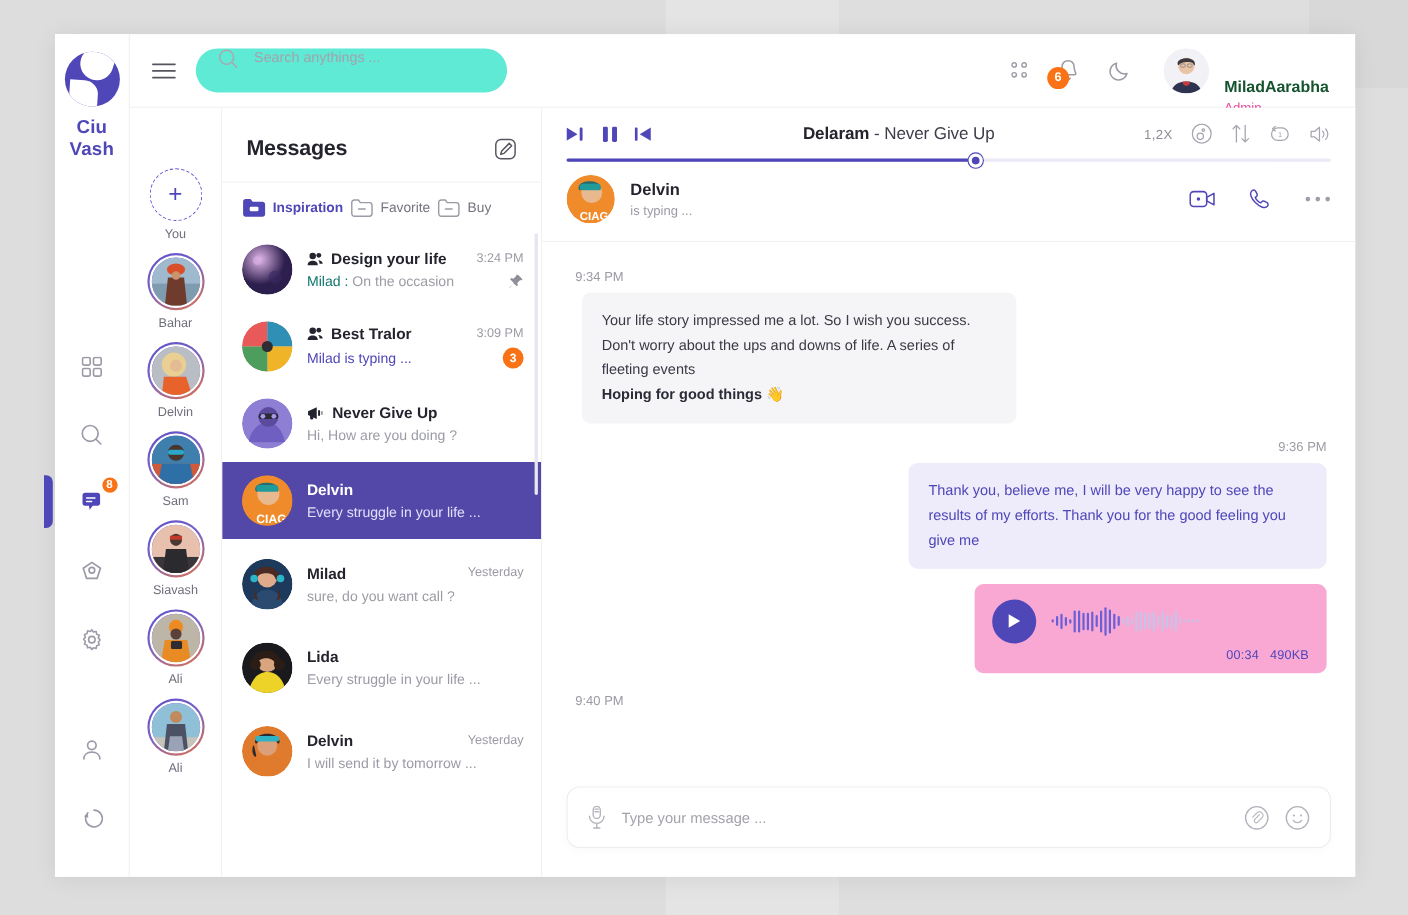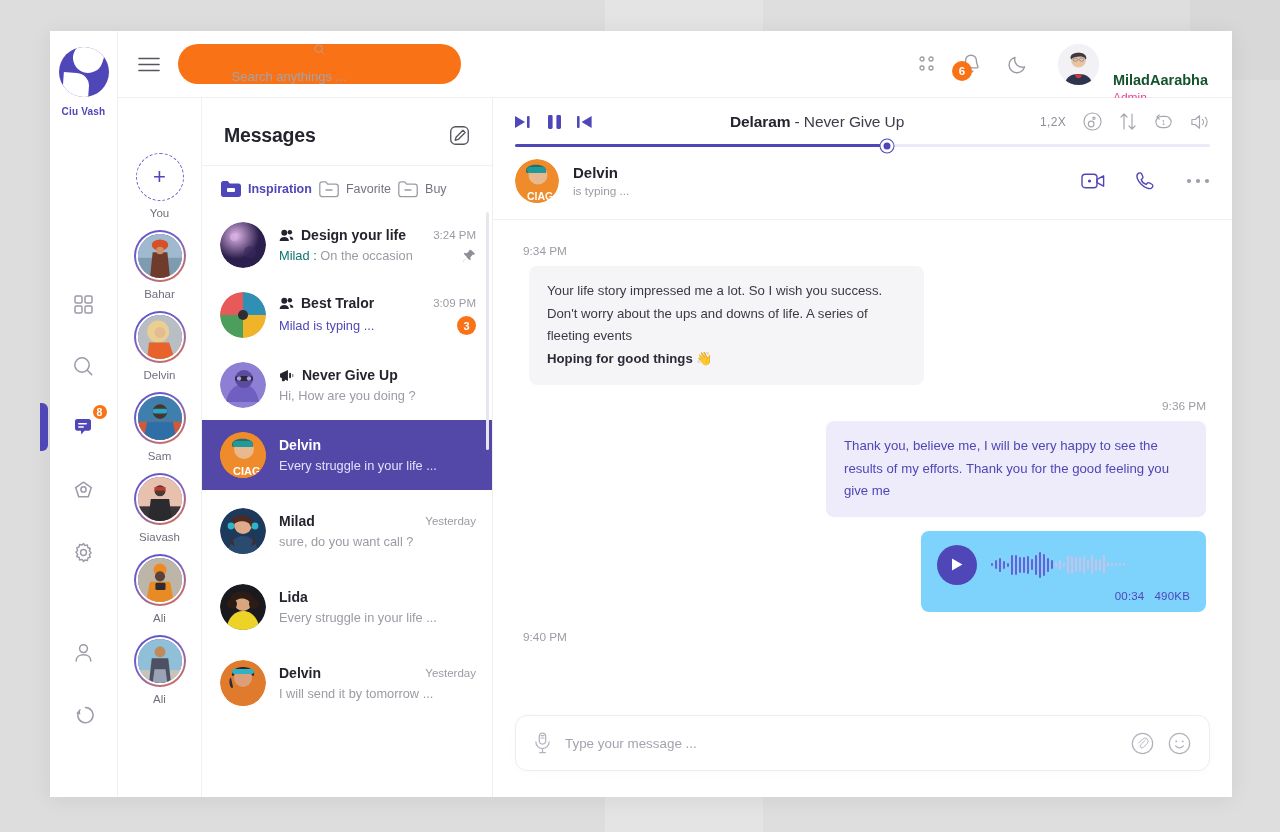--- a/index.html
+++ b/index.html
@@ -40,21 +40,21 @@
     content:""; position:absolute; left:14px; top:-4px;
     width: 30px; height: 30px; border-radius: 50% 0 50% 50%;
     background: #ffffff; transform: rotate(18deg);
   }
   .brand-logo::after {
     content:""; position:absolute; left:4px; top:26px;
     width: 26px; height: 24px; border-radius: 0 50% 0 50%;
     background: #ffffff; transform: rotate(4deg);
   }
   .brand-name {
-    font-size: 10px; font-weight:700; color:#4f46b8;
+    font-size: 17px; font-weight:700; color:#4f46b8;
     margin-top: 9px; letter-spacing: .2px;
   }
   .rail-icons { margin-top: 170px; display:flex; flex-direction:column; align-items:center; gap: 28px; width:100%; }
   .rail-icons-bottom { margin-top: 66px; display:flex; flex-direction:column; align-items:center; gap: 28px; width:100%; }
   .rail-btn {
     width: 34px; height:34px; display:flex; align-items:center; justify-content:center;
     position: relative; color:#9a9aa8;
   }
   .rail-btn.active { color:#4f46b8; }
   .rail-btn.active::before {
@@ -145,22 +145,22 @@
     padding: 14px 18px; max-width: 395px; margin-left: 14px;
     font-size: 13.2px; line-height: 1.72;
   }
   .bubble-in .strong { font-weight:700; color:#2c2c38; }
   .bubble-out {
     background:#eeecfa; color:#4f46b8; border-radius: 8px;
     padding: 14px 18px; max-width: 380px; margin-left:auto; margin-right: 4px;
     font-size: 13.2px; line-height: 1.72;
   }
   .voice {
-    background:#7dd3fc; border-radius:8px; margin-left:auto; margin-right: 4px;
-    width: 285px; padding: 14px 16px 10px 16px; margin-top: 14px;
+    background:#f9a8d4; border-radius:8px; margin-left:auto; margin-right: 4px;
+    width: 320px; padding: 14px 16px 10px 16px; margin-top: 14px;
   }
   .voice-row { display:flex; align-items:center; gap: 14px; }
   .voice-play { width:40px; height:40px; border-radius:50%; background:#4f46b8; display:flex; align-items:center; justify-content:center; flex:0 0 40px;}
   .wave { flex:1; display:flex; align-items:center; gap: 2px; height: 30px; }
   .wave i { display:block; width:2px; border-radius:2px; background:#6a5fd4; }
   .wave i.dim { background:#c7c2e8; }
   .voice-meta { text-align:right; font-size:11.5px; color:#4f46b8; margin-top: 5px; letter-spacing:.2px; }
   .voice-meta span { margin-left: 10px; }
 
   .composer { padding: 10px 22px 26px 22px; }
@@ -248,21 +248,21 @@
   <div style="flex:1; display:flex; flex-direction:column; min-width:0;">
 
     <div style="height:67px; flex:0 0 67px; border-bottom:1px solid #efeff2; display:flex; align-items:center; padding:0 24px 0 20px; gap:18px;">
       <div style="color:#55555f;">
         <svg width="22" height="15" viewBox="0 0 22 15" stroke="currentColor" stroke-width="1.6" stroke-linecap="round">
           <line x1="1" y1="1.5" x2="21" y2="1.5"></line>
             <line x1="1" y1="7.5" x2="21" y2="7.5"></line>
             <line x1="1" y1="13.5" x2="21" y2="13.5"></line>
         </svg>
       </div>
-      <div style="background:#f97316; border-radius:22px; height:40px; width:283px; display:flex; align-items:center; gap:14px; padding:0 20px;flex-direction:column;">
+      <div style="background:#5eead4; border-radius:22px; height:40px; width:283px; display:flex; align-items:flex-start; gap:14px; padding:0 20px;">
         <svg width="19" height="19" viewBox="0 0 19 19" fill="none" stroke="#a8a8b2" stroke-width="1.4">
           <circle cx="8" cy="8" r="6.4"></circle>
             <line x1="12.8" y1="12.8" x2="17" y2="17" stroke-linecap="round"></line>
         </svg>
         <input class="composer-input" style="font-size: 13px;" value="" placeholder="Search anythings ...">
       </div>
 
       <div style="margin-left:auto; display:flex; align-items:center; gap:26px;">
         <div style="color:#9b9ba5;">
           <svg width="16" height="16" viewBox="0 0 16 16" fill="none" stroke="currentColor" stroke-width="1.3">

